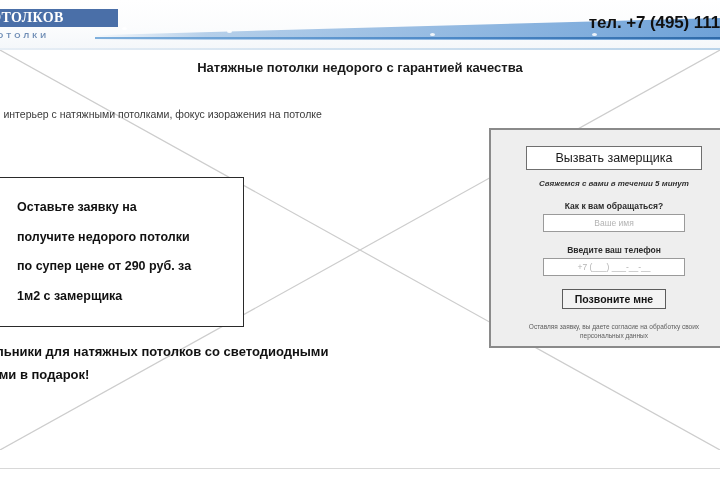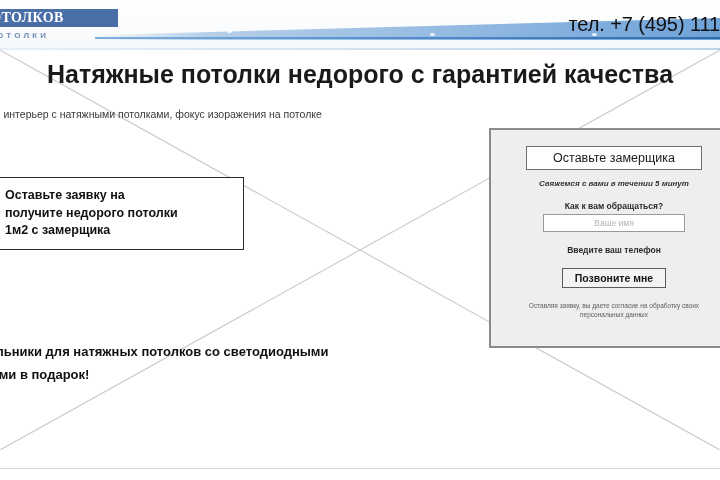--- a/index.html
+++ b/index.html
@@ -87,22 +87,22 @@
     font-weight: bold;
     letter-spacing: 3.2px;
     padding-left: 6px;
     margin-top: 4px;
     white-space: nowrap;
   }
   .header-phone {
     position: absolute;
     right: 0px;
     top: 13px;
-    font-size: 20px;
-    font-weight: normal;
+    font-size: 17px;
+    font-weight: bold;
     color: #101010;
     letter-spacing: -0.1px;
     white-space: nowrap;
     z-index: 3;
   }
 
   
   .placeholder-cross {
     position: absolute;
     left: 0; top: 50px;
@@ -116,21 +116,21 @@
     background: #d8d8d8;
     z-index: 1;
   }
 
   
   .headline {
     position: absolute;
     left: 0; top: 60px;
     width: 720px;
     text-align: center;
-    font-size: 25px;
+    font-size: 13px;
     font-weight: bold;
     color: #1a1a1a;
     z-index: 4;
   }
 
   .sub-note {
     position: absolute;
     left: -32px;
     top: 108px;
     font-size: 10.5px;
@@ -145,21 +145,21 @@
     left: -6px;
     top: 177px;
     width: 250px;
     box-sizing: border-box;
     border: 1px solid #2a2a2a;
     background: #ffffff;
     padding: 9px 10px 9px 10px;
     z-index: 4;
   }
   .offer-box p {
-    margin: 0;
+    margin: 12px;
     font-size: 12.5px;
     font-weight: bold;
     color: #111111;
     line-height: 17.5px;
   }
 
   
   .bonus-text {
     position: absolute;
     left: -26px;
@@ -281,35 +281,37 @@
     <div class="header-phone">тел. +7 (495) 111</div>
   </div>
 
   <div class="headline">Натяжные потолки недорого с гарантией качества</div>
 
   <div class="sub-note">фоне - интерьер с натяжными потолками, фокус изоражения на потолке</div>
 
   <div class="offer-box">
     <p>Оставьте заявку на</p>
     <p>получите недорого потолки</p>
+    <p>по супер цене от 290 руб. за</p>
     <p>1м2 с замерщика</p>
   </div>
 
   <div class="bonus-text">
     <div>етильники для натяжных потолков со светодиодными</div>
     <div>мпами в подарок!</div>
   </div>
 
   <div class="lead-form">
-    <div class="form-cta">Оставьте замерщика</div>
+    <div class="form-cta">Вызвать замерщика</div>
     <div class="form-promise">Свяжемся с вами в течении 5 минут</div>
 
     <div class="field-label">Как к вам обращаться?</div>
     <input class="field-input" type="text" value="" placeholder="Ваше имя" style="">
 
     <div class="field-label">Введите ваш телефон</div>
+    <input class="field-input" type="text" value="" placeholder="+7 (___) ___-__-__" style="">
 
     <div class="form-submit">Позвоните мне</div>
 
     <div class="form-disclaimer">Оставляя заявку, вы даете согласие на обработку своих персональных данных</div>
   </div>
 
 </div>
 
 </body></html>

